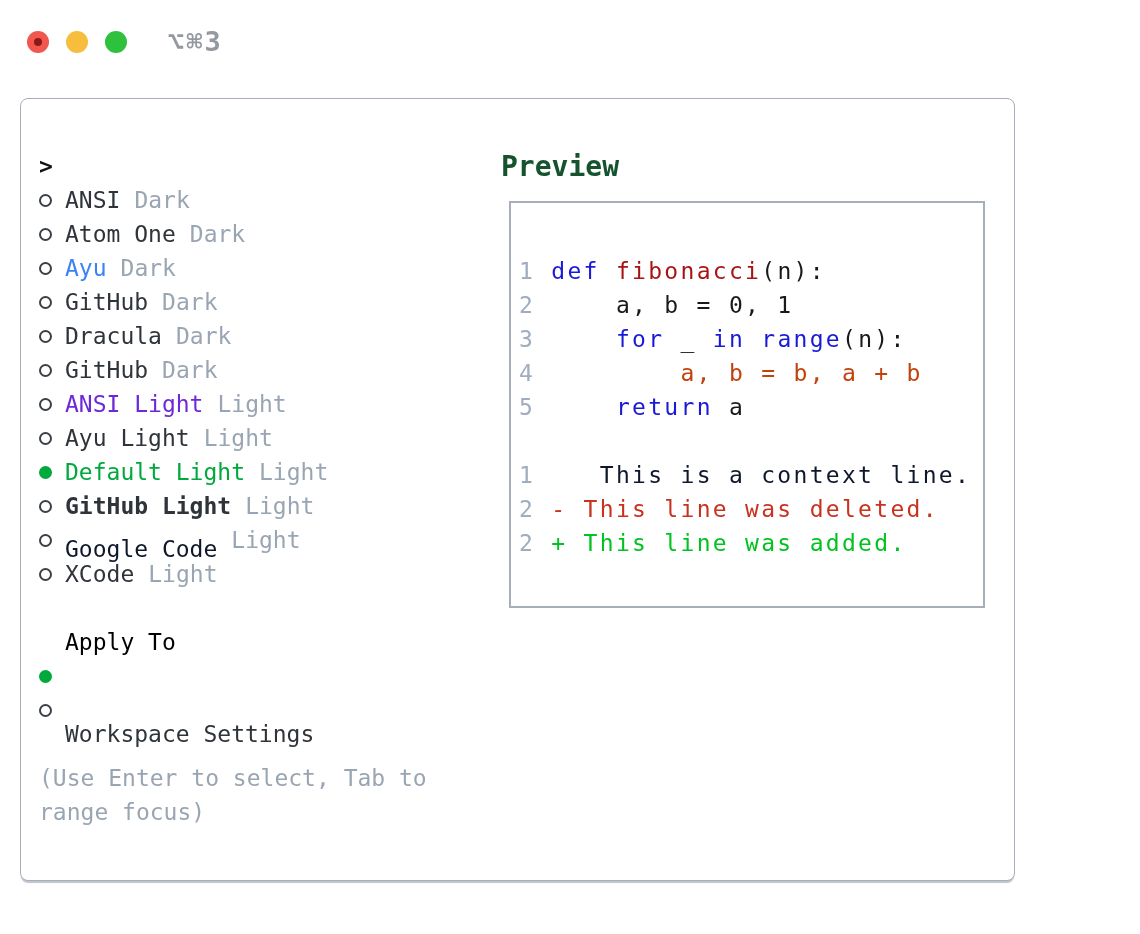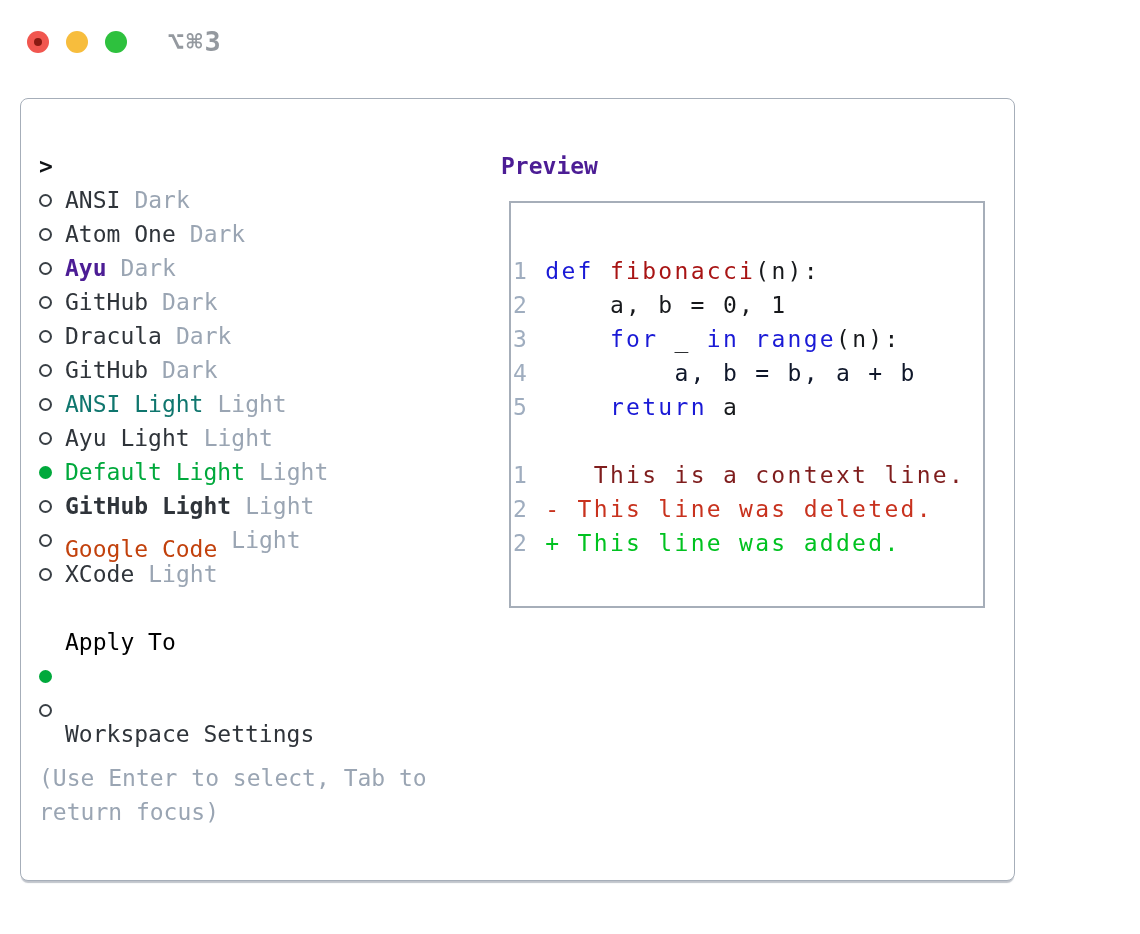--- a/index.html
+++ b/index.html
@@ -23,25 +23,25 @@
   .row{display:flex;align-items:center;height:34px;font-size:23px;white-space:pre;}
   .marker-cell{width:26px;display:flex;align-items:center;flex:none;}
   .caret{font-weight:700;color:#111417;}
   .ring{width:13px;height:13px;border-radius:50%;border:2px solid #3a4046;box-sizing:border-box;}
   .ring.sel{background:var(--green,#00a93c);border-color:var(--green,#00a93c);}
   .hdr{font-weight:700;color:#111417;}
   .variant{margin-left:14px;}
   .spacer{height:34px;}
   
   .preview-header{position:absolute;left:480px;top:50px;height:34px;display:flex;align-items:center;
-    font-size:23px;font-weight:700;color:#4c1d95;}
+    font-size:28px;font-weight:700;color:#14532d;}
   .preview-box{
     position:absolute;left:488px;top:102px;width:476px;height:407px;box-sizing:border-box;
     border:2px solid var(--border,#a6aeb9);background:#fff;
-    padding:51px 0 0 2px;
+    padding:51px 0 0 8px;
   }
   .code-line{height:34px;font-size:23px;line-height:34px;white-space:pre;letter-spacing:2.3px;}
 </style>
 </head>
 <body>
 
 <div class="stage">
 
   <div class="titlebar">
     <div id="lights" style="display: flex;">
@@ -56,54 +56,54 @@
 
   <div class="main-box">
 
     <div class="left-col">
       <div class="row">
         <span class="marker-cell caret">&gt;</span>
       </div>
       <div id="theme-items">
           <div class="row"><span class="marker-cell"><span class="ring"></span></span><span style="color: rgb(47, 52, 58);">ANSI</span><span class="variant" style="color: rgb(154, 165, 179);">Dark</span></div>
           <div class="row"><span class="marker-cell"><span class="ring"></span></span><span style="color: rgb(47, 52, 58);">Atom One</span><span class="variant" style="color: rgb(154, 165, 179);">Dark</span></div>
-          <div class="row"><span class="marker-cell"><span class="ring"></span></span><span style="color: #4c1d95; font-weight: bold;">Ayu</span><span class="variant" style="color: rgb(154, 165, 179);">Dark</span></div>
+          <div class="row"><span class="marker-cell"><span class="ring"></span></span><span style="color: #3b82f6;">Ayu</span><span class="variant" style="color: rgb(154, 165, 179);">Dark</span></div>
           <div class="row"><span class="marker-cell"><span class="ring"></span></span><span style="color: rgb(47, 52, 58);">GitHub</span><span class="variant" style="color: rgb(154, 165, 179);">Dark</span></div>
           <div class="row"><span class="marker-cell"><span class="ring"></span></span><span style="color: rgb(47, 52, 58);">Dracula</span><span class="variant" style="color: rgb(154, 165, 179);">Dark</span></div>
           <div class="row"><span class="marker-cell"><span class="ring"></span></span><span style="color: rgb(47, 52, 58);">GitHub</span><span class="variant" style="color: rgb(154, 165, 179);">Dark</span></div>
-          <div class="row"><span class="marker-cell"><span class="ring"></span></span><span style="color: #0f766e;">ANSI Light</span><span class="variant" style="color: rgb(154, 165, 179);">Light</span></div>
+          <div class="row"><span class="marker-cell"><span class="ring"></span></span><span style="color: #6d28d9;">ANSI Light</span><span class="variant" style="color: rgb(154, 165, 179);">Light</span></div>
           <div class="row"><span class="marker-cell"><span class="ring"></span></span><span style="color: rgb(47, 52, 58);">Ayu Light</span><span class="variant" style="color: rgb(154, 165, 179);">Light</span></div>
           <div class="row"><span class="marker-cell"><span class="ring sel"></span></span><span style="color: rgb(0, 169, 60);">Default Light</span><span class="variant" style="color: rgb(154, 165, 179);">Light</span></div>
           <div class="row"><span class="marker-cell"><span class="ring"></span></span><span style="color: rgb(47, 52, 58); font-weight: bold;">GitHub Light</span><span class="variant" style="color: rgb(154, 165, 179);">Light</span></div>
-          <div class="row"><span class="marker-cell"><span class="ring"></span></span><span style="color: #c2410c; margin-top: 18px;">Google Code</span><span class="variant" style="color: rgb(154, 165, 179);">Light</span></div>
+          <div class="row"><span class="marker-cell"><span class="ring"></span></span><span style="color: #0f172a; margin-top: 18px;">Google Code</span><span class="variant" style="color: rgb(154, 165, 179);">Light</span></div>
           <div class="row"><span class="marker-cell"><span class="ring"></span></span><span style="color: rgb(47, 52, 58);">XCode</span><span class="variant" style="color: rgb(154, 165, 179);">Light</span></div>
         </div>
       <div class="spacer"></div>
       <div class="row">
         <span class="marker-cell"></span>
         <span>Apply To</span>
       </div>
       <div id="apply-options">
           <div class="row"><span class="marker-cell"><span class="ring sel"></span></span></div>
           <div class="row"><span class="marker-cell"><span class="ring"></span></span><span style="color: rgb(47, 52, 58); margin-top: 48px;">Workspace Settings</span></div>
         </div>
       <div class="spacer"></div>
       <div id="help">
           <div class="row" style="color: rgb(154, 165, 179);">(Use Enter to select, Tab to</div>
-          <div class="row" style="color: rgb(154, 165, 179);">return focus)</div>
+          <div class="row" style="color: rgb(154, 165, 179);">range focus)</div>
         </div>
     </div>
 
     <div class="preview-header">Preview</div>
     <div class="preview-box" id="preview-box">
         <div class="code-line"><span style="color: rgb(159, 173, 191);">1 </span><span style="color: rgb(26, 26, 214);">def</span><span style="color: rgb(23, 25, 28);"> </span><span style="color: rgb(168, 20, 20);">fibonacci</span><span style="color: rgb(23, 25, 28);">(n):</span></div>
         <div class="code-line"><span style="color: rgb(159, 173, 191);">2 </span><span style="color: rgb(23, 25, 28);">    a, b = 0, 1</span></div>
         <div class="code-line"><span style="color: rgb(159, 173, 191);">3 </span><span style="color: rgb(23, 25, 28);">    </span><span style="color: rgb(26, 26, 214);">for</span><span style="color: rgb(23, 25, 28);"> _ </span><span style="color: rgb(26, 26, 214);">in</span><span style="color: rgb(23, 25, 28);"> </span><span style="color: rgb(26, 26, 214);">range</span><span style="color: rgb(23, 25, 28);">(n):</span></div>
-        <div class="code-line"><span style="color: rgb(159, 173, 191);">4 </span><span style="color: #0f172a;">        a, b = b, a + b</span></div>
+        <div class="code-line"><span style="color: rgb(159, 173, 191);">4 </span><span style="color: #c2410c;">        a, b = b, a + b</span></div>
         <div class="code-line"><span style="color: rgb(159, 173, 191);">5 </span><span style="color: rgb(23, 25, 28);">    </span><span style="color: rgb(26, 26, 214);">return</span><span style="color: rgb(23, 25, 28);"> a</span></div>
         <div class="code-line"></div>
-        <div class="code-line"><span style="color: rgb(159, 173, 191);">1</span><span style="color: rgb(23, 25, 28);">    </span><span style="color: #7f1d1d;">This is a context line.</span></div>
+        <div class="code-line"><span style="color: rgb(159, 173, 191);">1</span><span style="color: rgb(23, 25, 28);">    </span><span style="color: #0f172a;">This is a context line.</span></div>
         <div class="code-line"><span style="color: rgb(159, 173, 191);">2</span><span style="color: rgb(23, 25, 28);"> </span><span style="color: rgb(200, 50, 30);">- This line was deleted.</span></div>
         <div class="code-line"><span style="color: rgb(159, 173, 191);">2</span><span style="color: rgb(23, 25, 28);"> </span><span style="color: rgb(0, 194, 32);">+ This line was added.</span></div>
       </div>
 
   </div>
 </div>
 
 </body></html>

